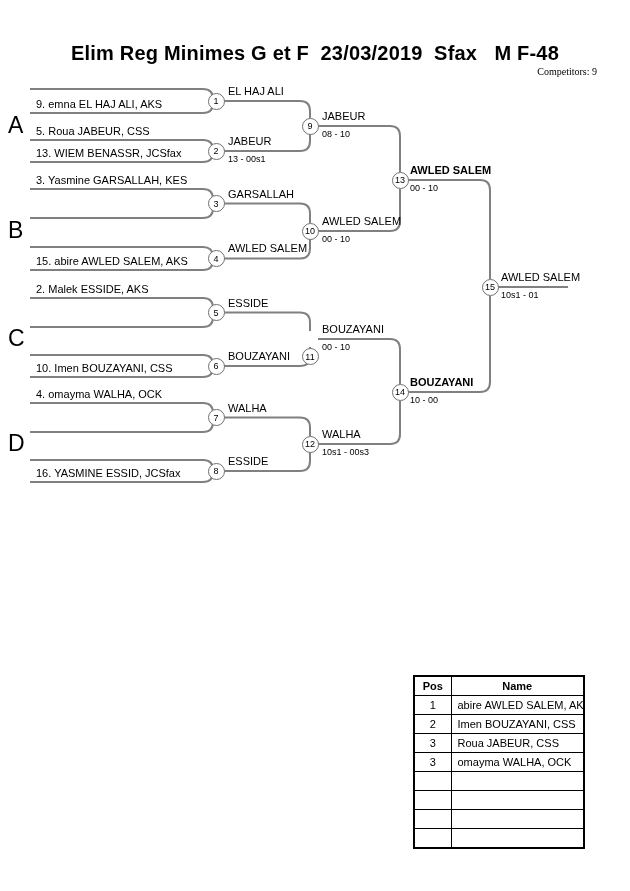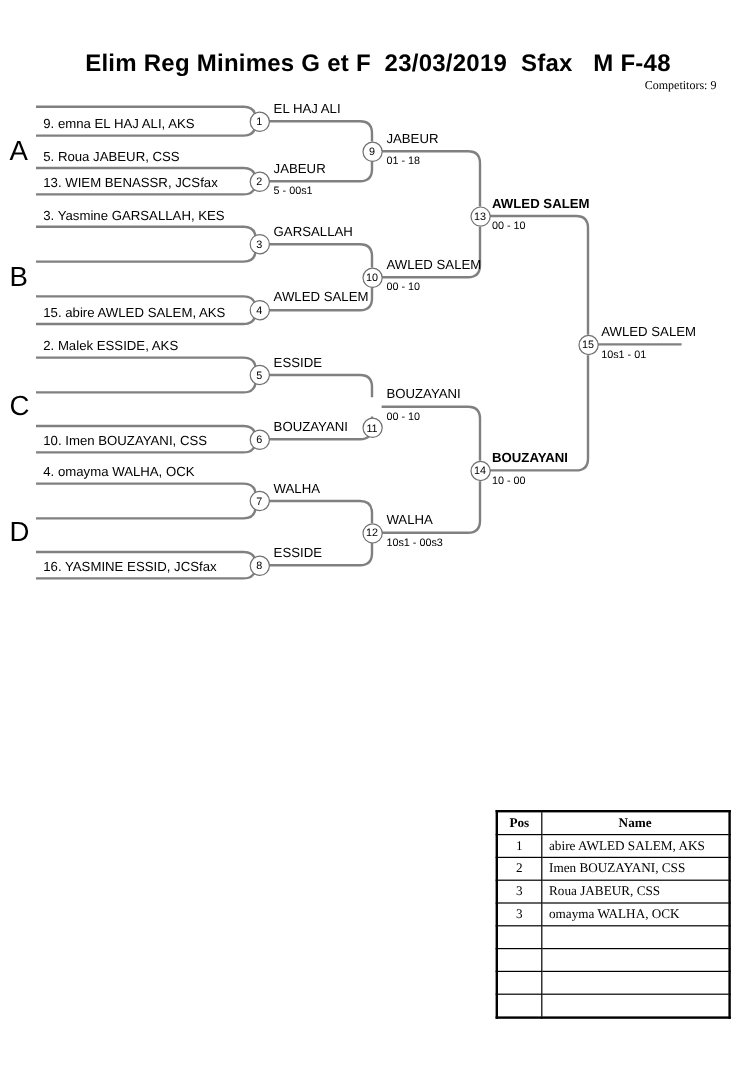--- a/index.html
+++ b/index.html
@@ -33,22 +33,22 @@
   }
   .winner.bold { font-weight:bold; }
   .score {
     position:absolute; font-size:9px; white-space:nowrap; z-index:3;
   }
   .results-title {
     position:absolute; top:655px; left:413px; width:194px; text-align:center;
     font-size:12px; font-weight:bold;
   }
   .results-table {
-    position:absolute; top:675px; left:413px; width:196px;
-    border-collapse:collapse; border:2px solid #000; table-layout:fixed;font-family:Liberation Serif, serif;
+    position:absolute; top:675px; left:413px; width:172px;
+    border-collapse:collapse; border:2px solid #000; table-layout:fixed;
   }
   .results-table th, .results-table td {
     border:1px solid #000; height:18px; font-size:11px; padding:0 0 0 0;
     overflow:hidden; white-space:nowrap;
   }
   .results-table th { font-weight:bold; text-align:center; }
   .results-table td.pos { text-align:center; }
   .results-table td.name { text-align:left; padding-left:6px; }
   .col-pos { width:37px; }
 </style>
@@ -169,22 +169,22 @@
   <div class="winner" style="left:228px; top:402px">WALHA</div>
   <div class="winner" style="left:228px; top:455px">ESSIDE</div>
   <div class="winner" style="left:322px; top:110px">JABEUR</div>
   <div class="winner" style="left:322px; top:215px">AWLED SALEM</div>
   <div class="winner" style="left:322px; top:323px">BOUZAYANI</div>
   <div class="winner" style="left:322px; top:428px">WALHA</div>
   <div class="winner bold" style="left:410px; top:164px">AWLED SALEM</div>
   <div class="winner bold" style="left:410px; top:376px">BOUZAYANI</div>
   <div class="winner" style="left:501px; top:271px">AWLED SALEM</div>
 
-  <div class="score" style="left:228px; top:154px">5 - 00s1</div>
-  <div class="score" style="left:322px; top:129px">01 - 18</div>
+  <div class="score" style="left:228px; top:154px">13 - 00s1</div>
+  <div class="score" style="left:322px; top:129px">08 - 10</div>
   <div class="score" style="left:322px; top:234px">00 - 10</div>
   <div class="score" style="left:322px; top:342px">00 - 10</div>
   <div class="score" style="left:322px; top:447px">10s1 - 00s3</div>
   <div class="score" style="left:410px; top:183px">00 - 10</div>
   <div class="score" style="left:410px; top:395px">10 - 00</div>
   <div class="score" style="left:501px; top:290px">10s1 - 01</div>
 
   <table class="results-table">
     <colgroup>
         <col class="col-pos">

